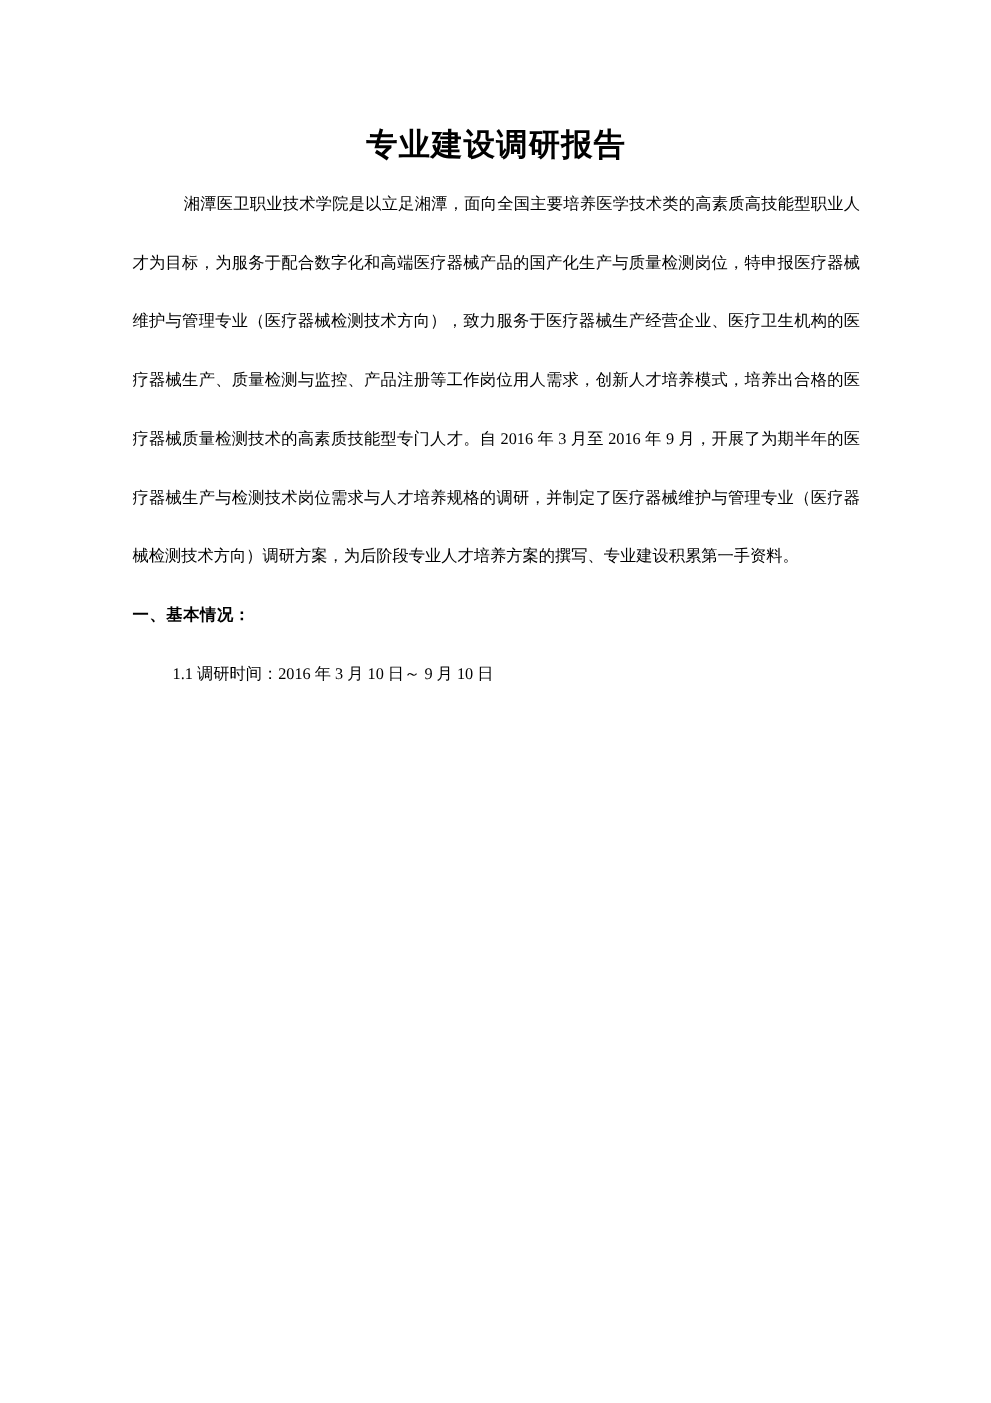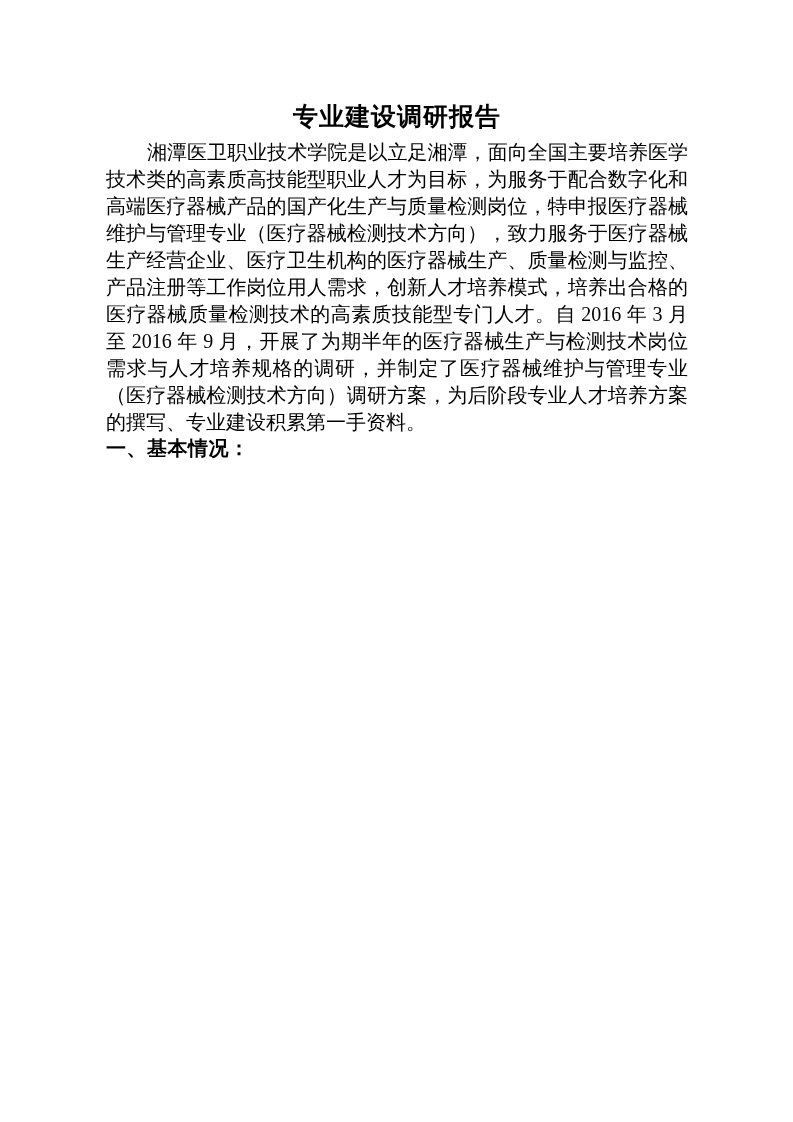--- a/index.html
+++ b/index.html
@@ -24,30 +24,30 @@
     font-size: 25px;
     font-weight: 700;
     text-align: center;
     line-height: 46px;
     margin: 0;
     letter-spacing: 1px;
     white-space: nowrap;
   }
   .doc-body p {
     margin: 0;
-    font-size: 20px;
-    line-height: 27px;
+    font-size: 13px;
+    line-height: 47px;
     text-align: justify;
     word-break: break-all;
   }
   .intro-para {
     text-indent: 41px;
   }
   .section-heading {
-    font-family: Liberation Mono, monospace;
+    font-family: Liberation Serif, serif;
     font-weight: 700;
     font-size: 21px;
     line-height: 43.5px;
     margin: 0;
     text-align: left;
     letter-spacing: 0.5px;
   }
   .list-para {
     text-indent: 32px;
   }
@@ -56,16 +56,17 @@
 <body>
 
 <div class="page">
   <h1 class="doc-title">专业建设调研报告</h1>
 
   <div class="doc-body">
     <p class="intro-para">湘潭医卫职业技术学院是以立足湘潭，面向全国主要培养医学技术类的高素质高技能型职业人才为目标，为服务于配合数字化和高端医疗器械产品的国产化生产与质量检测岗位，特申报医疗器械维护与管理专业（医疗器械检测技术方向），致力服务于医疗器械生产经营企业、医疗卫生机构的医疗器械生产、质量检测与监控、产品注册等工作岗位用人需求，创新人才培养模式，培养出合格的医疗器械质量检测技术的高素质技能型专门人才。自 2016 年 3 月至 2016 年 9 月，开展了为期半年的医疗器械生产与检测技术岗位需求与人才培养规格的调研，并制定了医疗器械维护与管理专业（医疗器械检测技术方向）调研方案，为后阶段专业人才培养方案的撰写、专业建设积累第一手资料。</p>
 
     <p class="section-heading">一、基本情况：</p>
 
+    <p class="list-para">1.1 调研时间：2016 年 3 月 10 日～ 9 月 10 日</p>
 
 
   </div>
 </div>
 
 </body></html>

